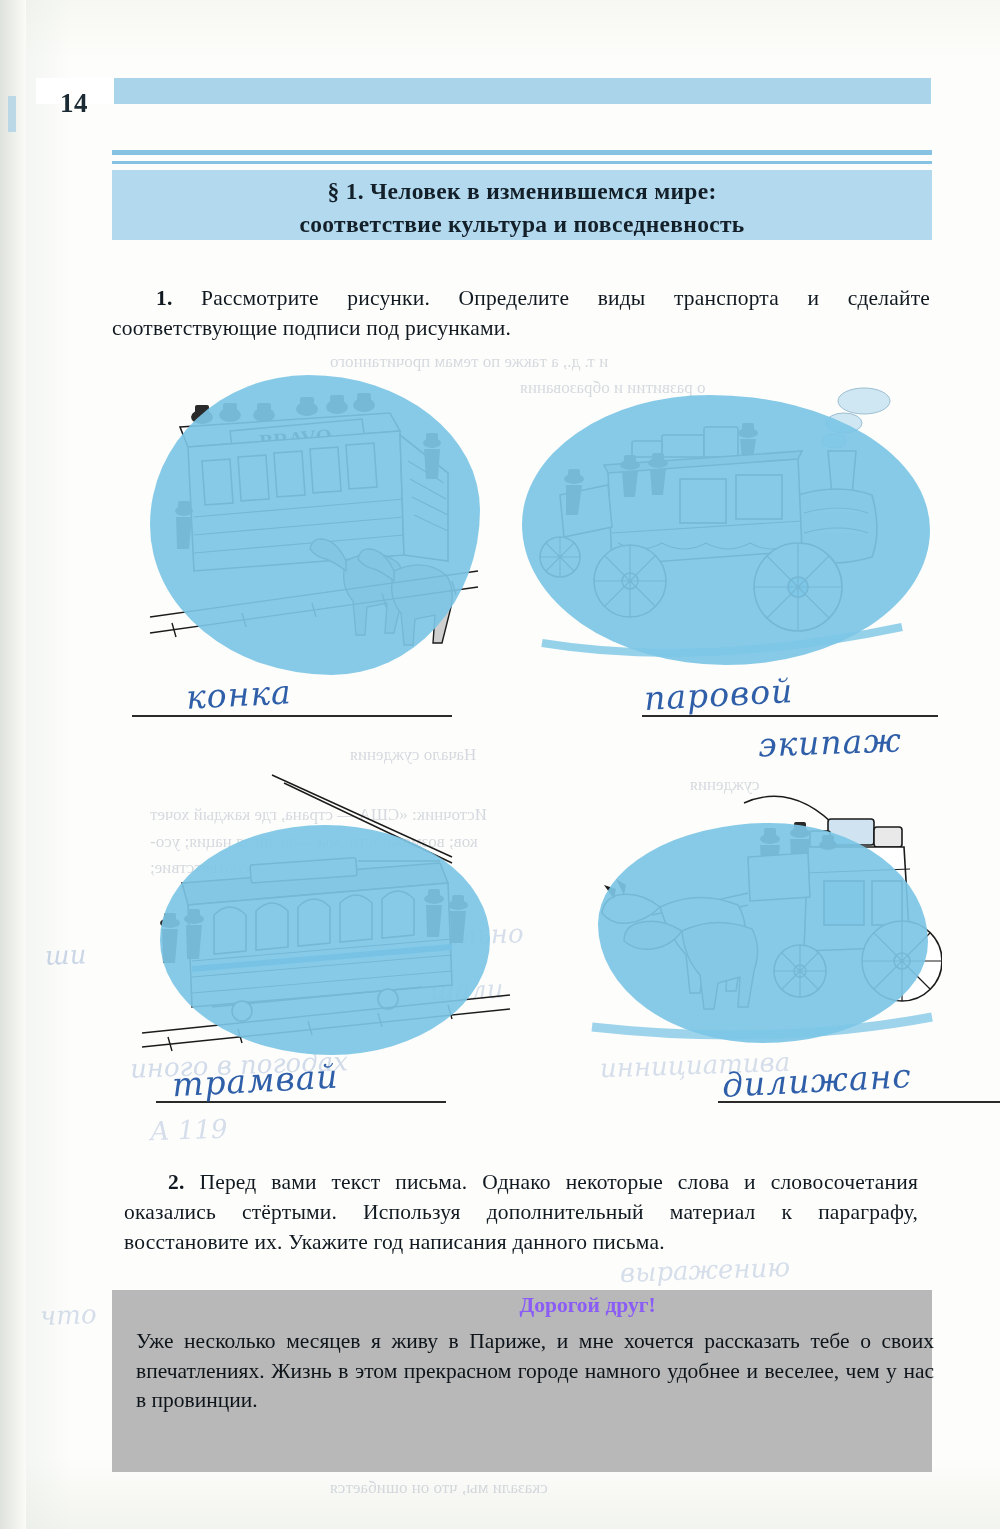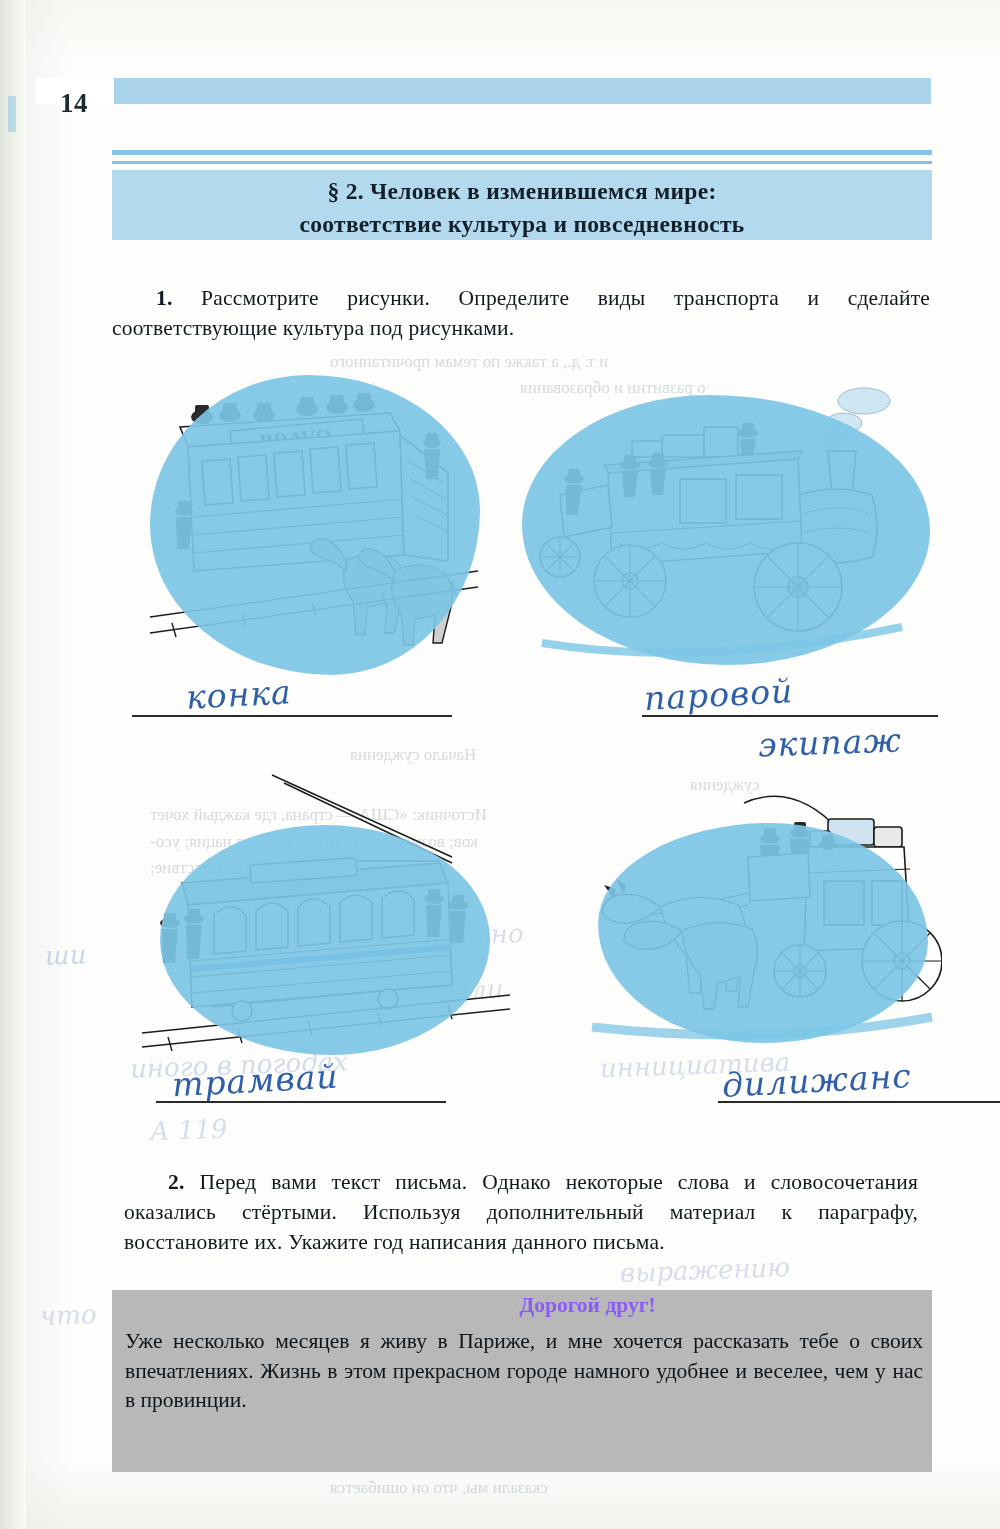--- a/index.html
+++ b/index.html
@@ -164,21 +164,21 @@
     position: absolute;
     left: 112px; top: 1293px;
     width: 951px;
     text-align: center;
     font-size: 21.5px;
     font-weight: bold;
     color: #8b5cf6;
   }
   .letter-body {
     position: absolute;
-    left: 125px; top: 1327px;
+    left: 136px; top: 1327px;
     width: 798px;
     font-size: 21.5px;
     line-height: 29.5px;
     color: #0d141a;
     text-align: justify;
   }
 
   
   .ghost {
     position: absolute;
@@ -234,28 +234,28 @@
 
   <div class="top-bar"></div>
   <div class="top-bar-white"></div>
   <div class="page-number">14</div>
 
   <div class="rule rule-1"></div>
   <div class="rule rule-2"></div>
 
   <div class="heading-band"></div>
   <div class="heading-text">
-    <span>§ 2. Человек в изменившемся мире:</span>
+    <span>§ 1. Человек в изменившемся мире:</span>
     <span class="line2">соответствие культура и повседневность</span>
   </div>
 
   <div class="task task-1">
     <p class="first" style="margin:0;">
       <span class="num">1.</span>
-      <span>Рассмотрите рисунки. Определите виды транспорта и сделайте соответствующие культура под рисунками.</span>
+      <span>Рассмотрите рисунки. Определите виды транспорта и сделайте соответствующие подписи под рисунками.</span>
     </p>
   </div>
 
   <div class="figures">
 
     <div class="fig" style="left:20px; top:0px; width:360px; height:330px;">
       <div class="fig-img" style="width:360px; height:330px;">
         <div class="blob" style="left:18px; top:10px; width:330px; height:300px;"></div>
         <svg width="360" height="330" viewBox="0 0 360 330">
           <g fill="#ffffff" stroke="#1b1b1b" stroke-width="1.6">

